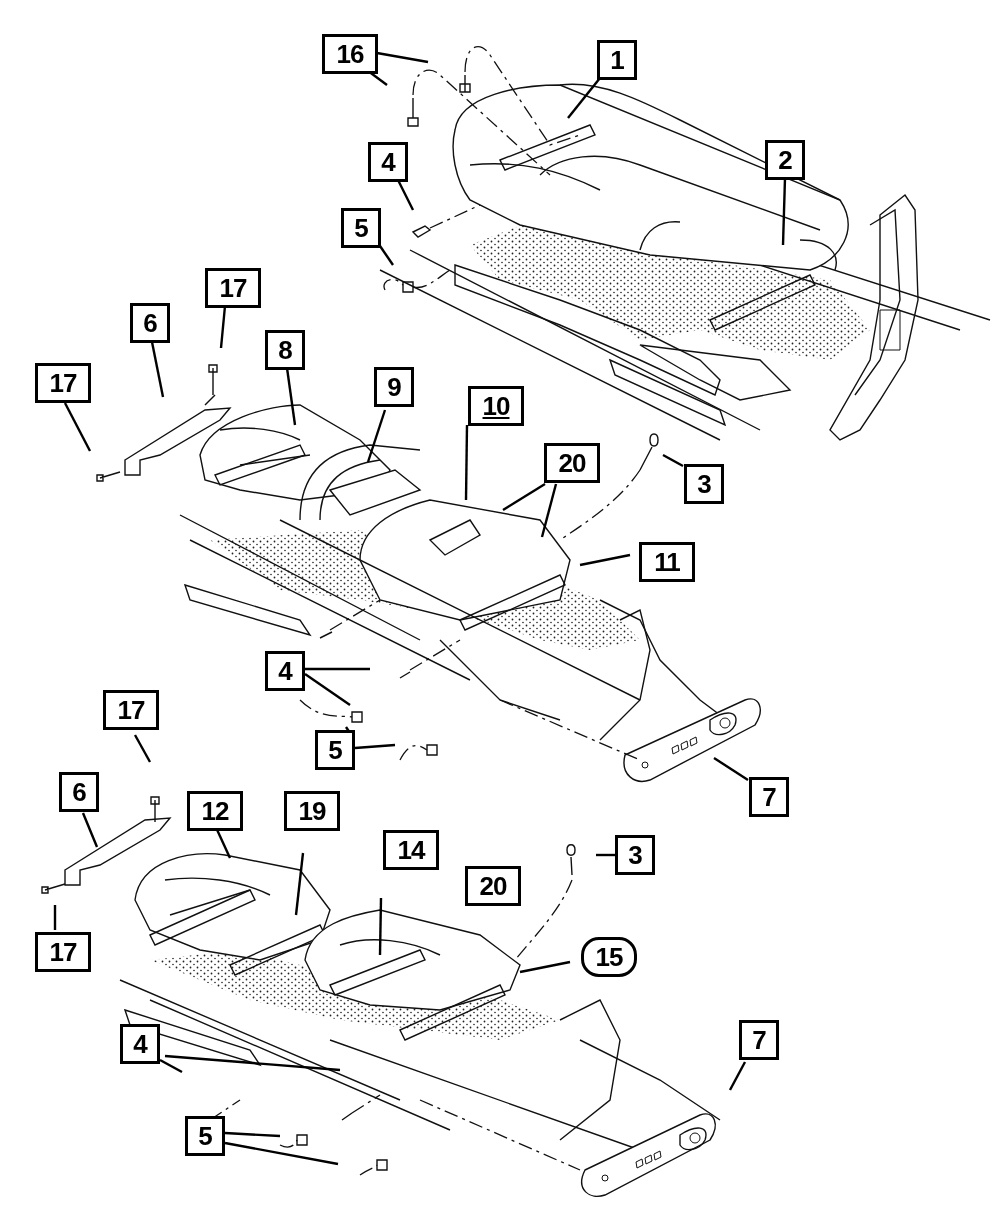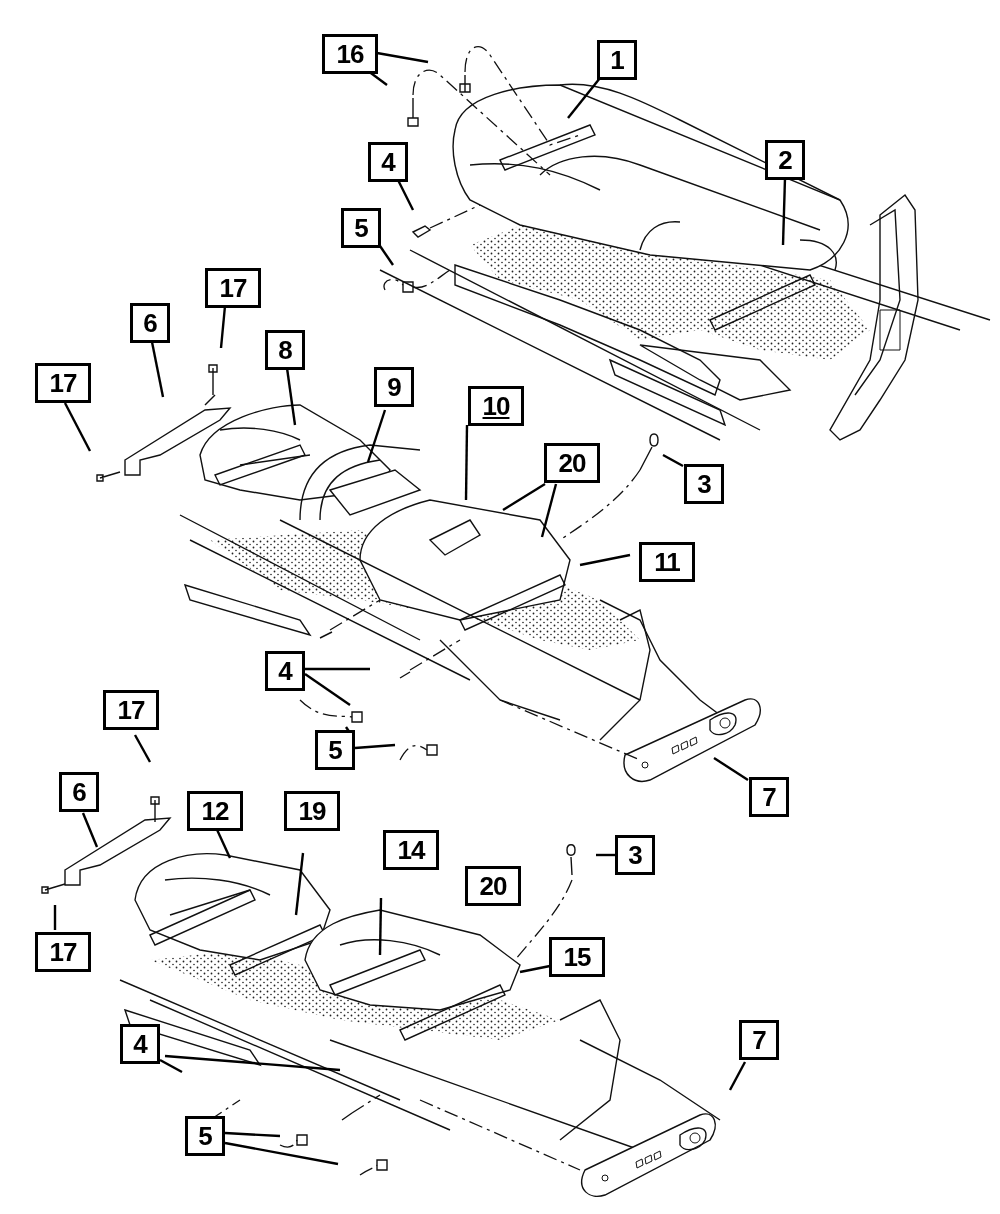--- a/index.html
+++ b/index.html
@@ -210,18 +210,18 @@
 <div class="callout" style="left:315px;top:730px;">5</div>
 <div class="callout" style="left:749px;top:777px;">7</div>
 <div class="callout wide" style="left:103px;top:690px;">17</div>
 <div class="callout" style="left:59px;top:772px;">6</div>
 <div class="callout wide" style="left:187px;top:752px;margin-top:39px;">12</div>
 <div class="callout wide" style="left:284px;top:791px;">19</div>
 <div class="callout wide" style="left:383px;top:830px;">14</div>
 <div class="callout" style="left:615px;top:835px;">3</div>
 <div class="callout wide" style="left:465px;top:866px;">20</div>
 <div class="callout wide" style="left:35px;top:932px;">17</div>
-<div class="callout wide" style="left:549px;top:937px;">15</div>
+<div class="callout wide" style="left:581px;top:937px;border-radius:18px;">15</div>
 <div class="callout" style="left:739px;top:1020px;">7</div>
 <div class="callout" style="left:120px;top:1024px;">4</div>
 <div class="callout" style="left:185px;top:1116px;">5</div>
 
 </div>
 
 </body></html>

